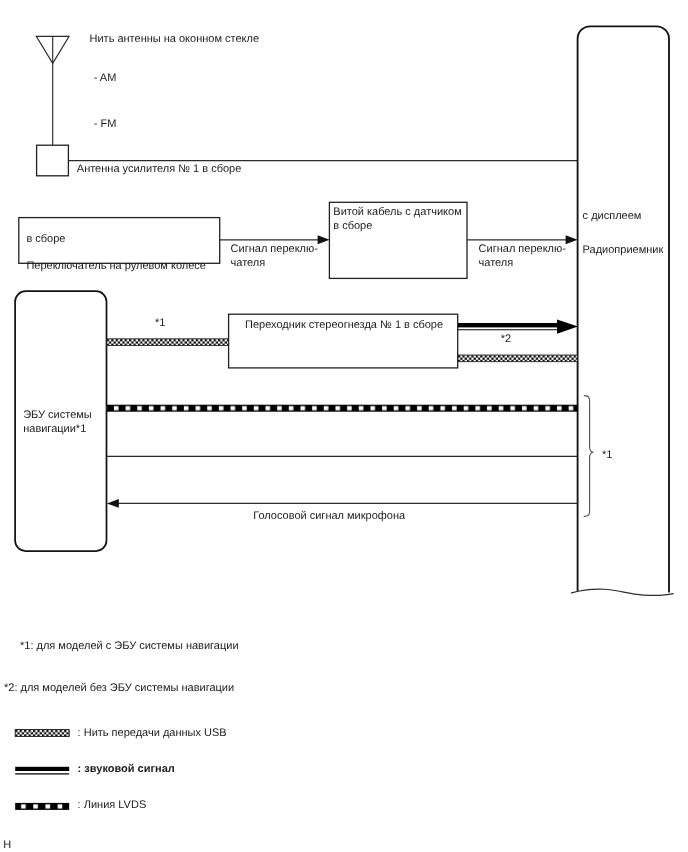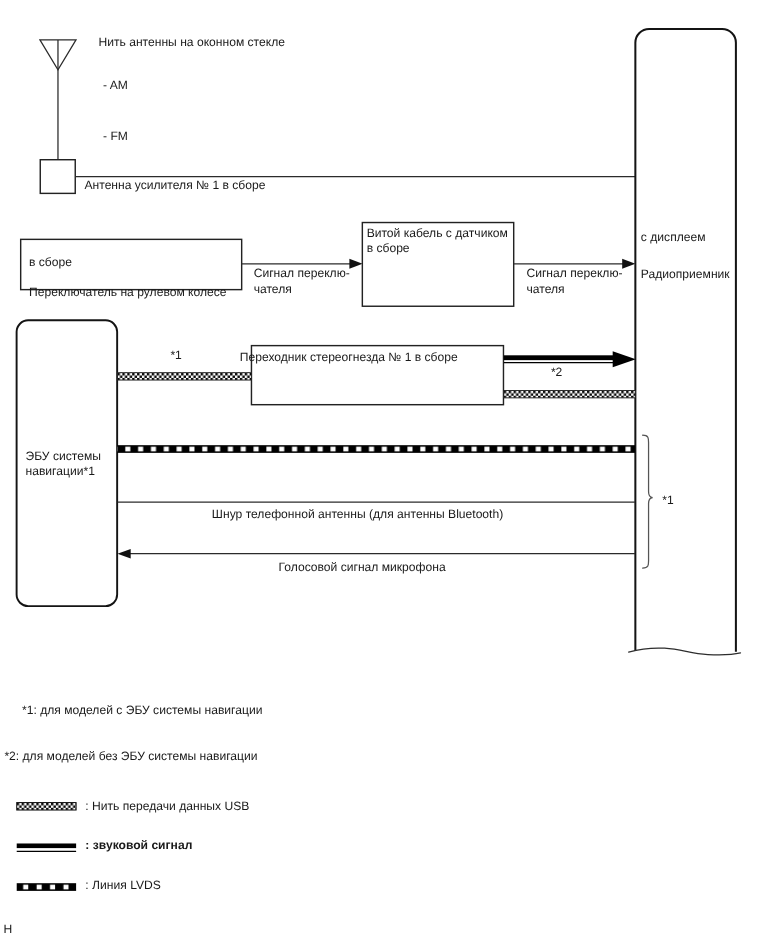--- a/index.html
+++ b/index.html
@@ -135,27 +135,26 @@
 <div class="lbl" style="left:230.6px;top:255.6px;">чателя</div>
 <div class="lbl" style="left:478.6px;top:241.6px;">Сигнал переклю-</div>
 <div class="lbl" style="left:478.6px;top:255.6px;">чателя</div>
 
 <div class="lbl" style="left:582.6px;top:194.6px;margin-top:48px;">Радиоприемник</div>
 <div class="lbl" style="left:582.6px;top:208.6px;">с дисплеем</div>
 
 <div class="lbl" style="left:23.2px;top:407.7px;">ЭБУ системы</div>
 <div class="lbl" style="left:23.2px;top:421.7px;">навигации*1</div>
 
-<div class="lbl" style="left:218px;top:318.1px;">Переходник стереогнезда № 1 в сборе</div>
+<div class="lbl" style="left:245px;top:318.1px;">Переходник стереогнезда № 1 в сборе</div>
 
 <div class="lbl" style="left:154.9px;top:316.2px;">*1</div>
 <div class="lbl" style="left:500.8px;top:331.9px;">*2</div>
 <div class="lbl" style="left:602.0px;top:447.5px;">*1</div>
 
-<div class="lbl" style="left:192.6px;top:460.6px;">Шнур телефонной антенны (для антенны Bluetooth)</div>
 <div class="lbl" style="left:253.2px;top:509.2px;">Голосовой сигнал микрофона</div>
 
 <div class="lbl" style="left:20.0px;top:639px;">*1: для моделей с ЭБУ системы навигации</div>
 <div class="lbl" style="left:4px;top:680.6px;">*2: для моделей без ЭБУ системы навигации</div>
 
 <div class="lbl" style="left:77.6px;top:726.3px;">: Нить передачи данных USB</div>
 <div class="lbl" style="left:77.6px;top:762.3px;font-weight:bold;">: звуковой сигнал</div>
 <div class="lbl" style="left:77.6px;top:798.3px;">: Линия LVDS</div>
 
 <div class="lbl" style="left:3.2px;top:837.8px;">H</div>

